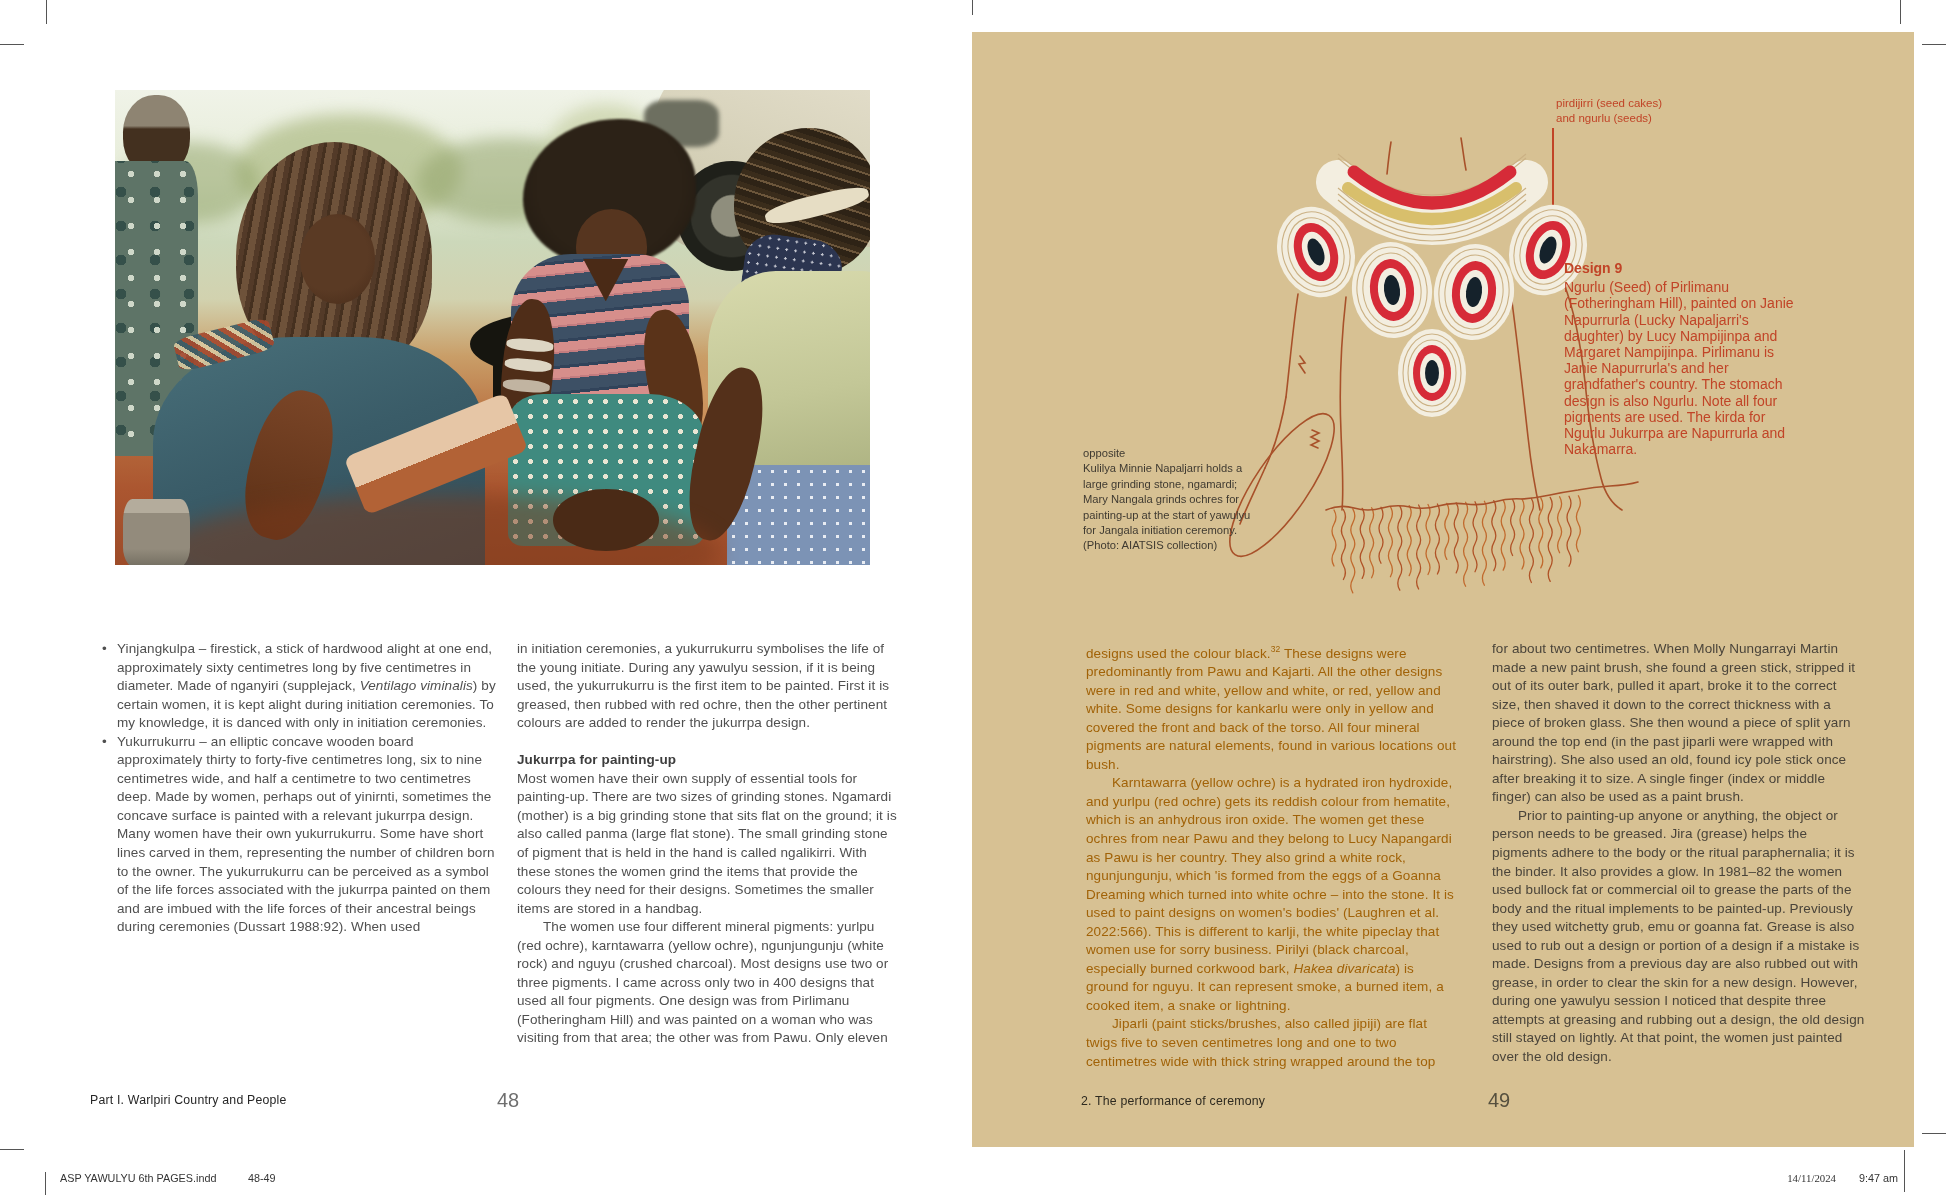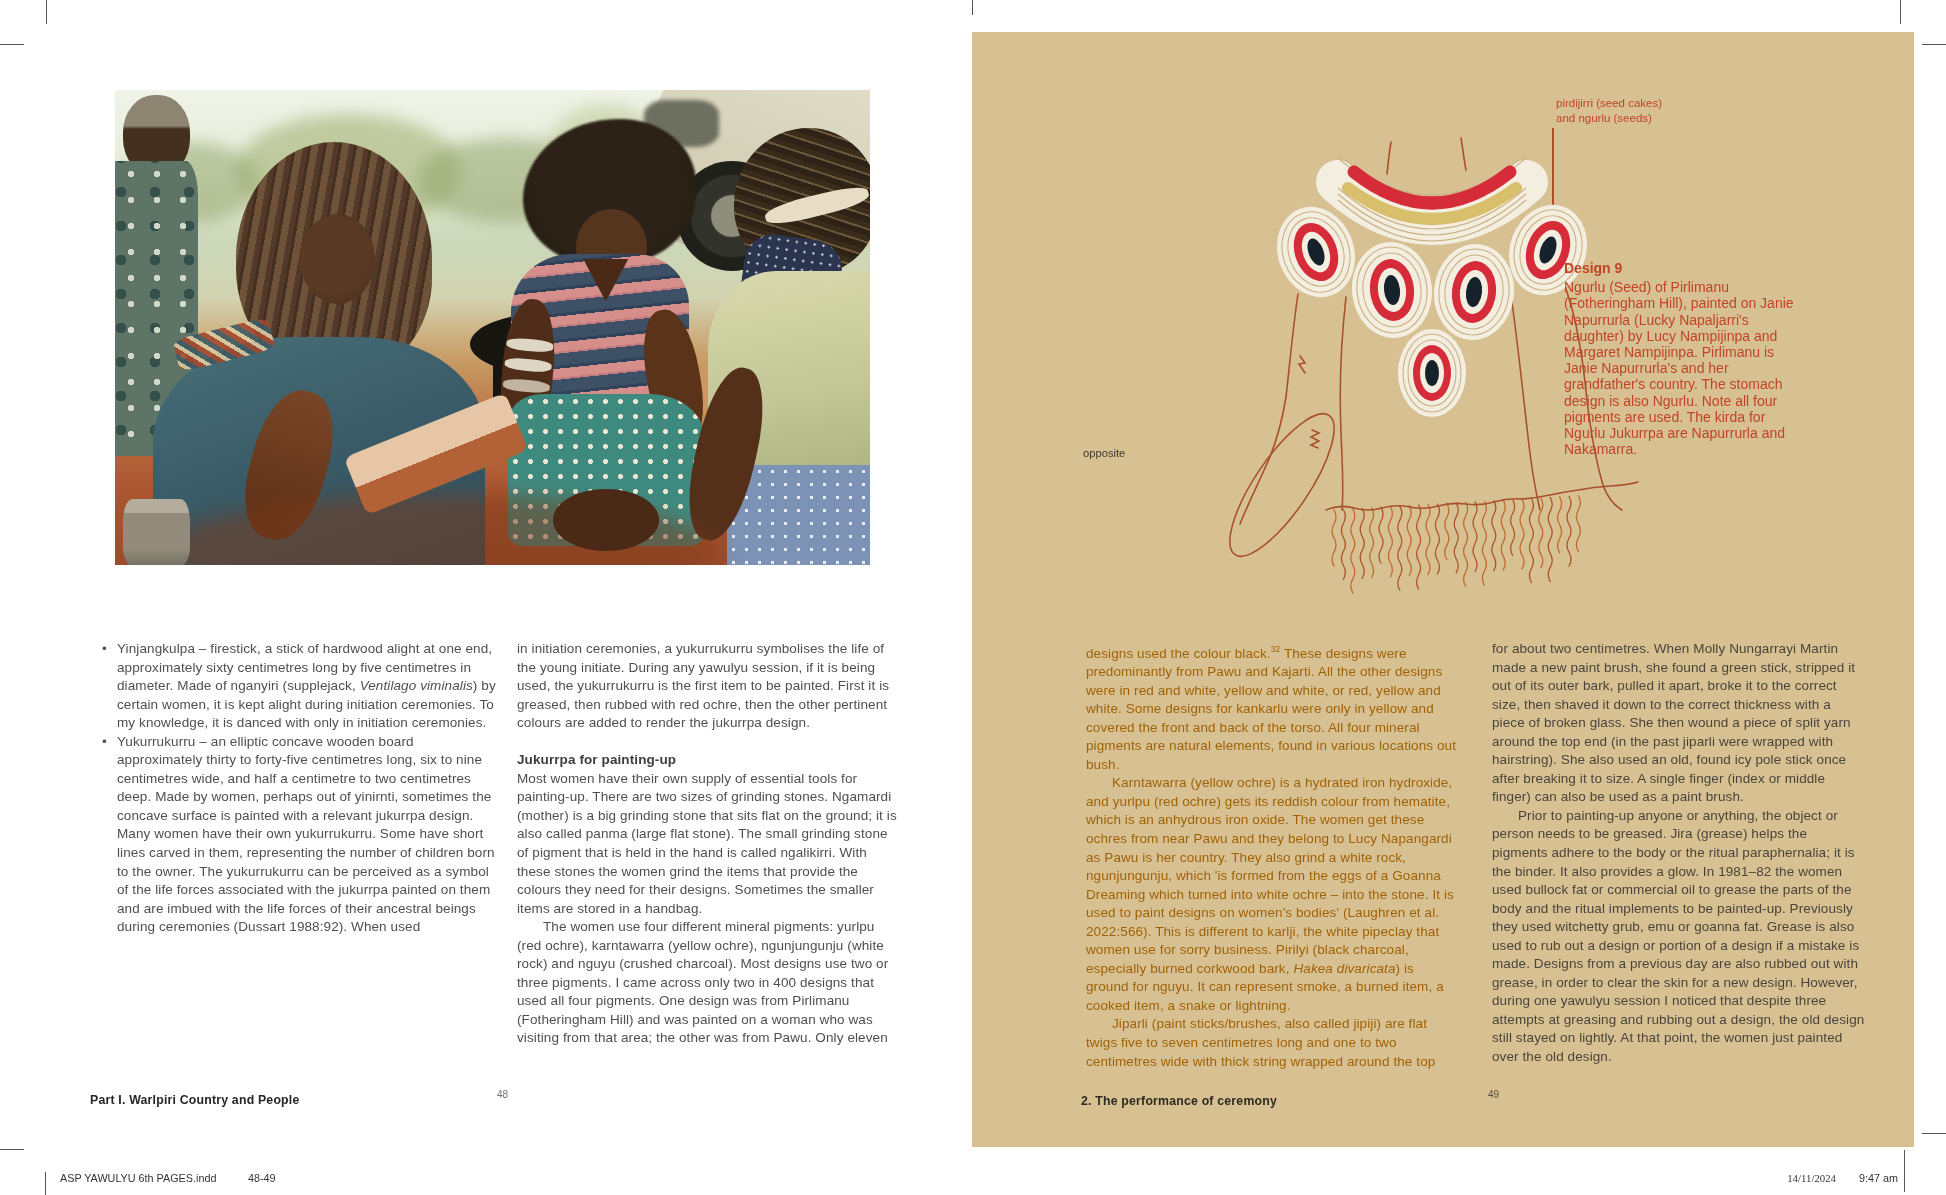--- a/index.html
+++ b/index.html
@@ -79,24 +79,24 @@
   .col-c{left:1086px;width:372px;color:#a16207;} .col-d{left:1492px;width:374px;color:#4a443a;}
   .para{margin:0;}
   .para.indent{text-indent:26px;}
   .para.bullet{position:relative;}
   .para.bullet::before{content:"\2022";position:absolute;left:-15px;top:0;color:inherit;}
   .para.heading{margin-top:18.5px;font-weight:bold;color:#3d3d3d;}
   .col-c .para sup,.col-a .para sup{font-size:8.5px;}
   i{font-style:italic;}
 
   
-  .footer-sec{position:absolute;font-size:12.3px;font-weight:bold;color:#262626;letter-spacing:.2px;}
+  .footer-sec{position:absolute;font-size:12.3px;font-weight:normal;color:#262626;letter-spacing:.2px;}
   .fs-left{left:90px;top:1093px;}
   .fs-right{left:1081px;top:1094px;color:#2e2a20;}
-  .pagenum{position:absolute;font-size:10px;}
+  .pagenum{position:absolute;font-size:20px;}
   .pn-left{left:497px;top:1089px;color:#6f6f6f;}
   .pn-right{left:1488px;top:1089px;color:#56503f;}
 
   
   .annotation{position:absolute;left:1556px;top:96px;font-size:11.5px;line-height:15px;color:#c14427;}
   .ann-line{position:absolute;left:1552px;top:128px;width:1.5px;height:78px;background:#c14427;}
   .design-note{position:absolute;left:1564px;top:260px;width:234px;color:#c14427;font-size:14px;line-height:16.2px;}
   .dn-title{font-weight:bold;margin-bottom:3px;}
   .opposite-cap{position:absolute;left:1083px;top:446px;width:176px;font-size:11.2px;line-height:15.4px;color:#3f3a31;}
   .oc-label{margin-bottom:0;}
@@ -304,20 +304,21 @@
     <path class="sienna" d="M166,398 q14,-6 28,-2 q14,4 28,0 q14,-4 28,-1 q14,3 28,-1 q14,-4 28,-2 q14,2 28,-2 q14,-4 28,-3 q14,-1 28,-4 q14,-3 28,-5 q16,-3 32,-4 q18,-1 28,-4"></path>
   </svg>
 
   <div class="design-note">
     <div class="dn-title">Design 9</div>
     <div class="dn-body">Ngurlu (Seed) of Pirlimanu (Fotheringham Hill), painted on Janie Napurrurla (Lucky Napaljarri's daughter) by Lucy Nampijinpa and Margaret Nampijinpa. Pirlimanu is Janie Napurrurla's and her grandfather's country. The stomach design is also Ngurlu. Note all four pigments are used. The kirda for Ngurlu Jukurrpa are Napurrurla and Nakamarra.</div>
   </div>
 
   <div class="opposite-cap">
     <div class="oc-label">opposite</div>
+    <div class="oc-body">Kulilya Minnie Napaljarri holds a large grinding stone, ngamardi; Mary Nangala grinds ochres for painting-up at the start of yawulyu for Jangala initiation ceremony. (Photo: AIATSIS collection)</div>
   </div>
 
   <div class="col col-c">
       <div class="para p"><span>designs used the colour black.</span><sup>32</sup><span> These designs were predominantly from Pawu and Kajarti. All the other designs were in red and white, yellow and white, or red, yellow and white. Some designs for kankarlu were only in yellow and covered the front and back of the torso. All four mineral pigments are natural elements, found in various locations out bush.</span></div>
       <div class="para indent"><span>Karntawarra (yellow ochre) is a hydrated iron hydroxide, and yurlpu (red ochre) gets its reddish colour from hematite, which is an anhydrous iron oxide. The women get these ochres from near Pawu and they belong to Lucy Napangardi as Pawu is her country. They also grind a white rock, ngunjungunju, which 'is formed from the eggs of a Goanna Dreaming which turned into white ochre – into the stone. It is used to paint designs on women's bodies' (Laughren et al. 2022:566). This is different to karlji, the white pipeclay that women use for sorry business. Pirilyi (black charcoal, especially burned corkwood bark, </span><i>Hakea divaricata</i><span>) is ground for nguyu. It can represent smoke, a burned item, a cooked item, a snake or lightning.</span></div>
       <div class="para indent"><span>Jiparli (paint sticks/brushes, also called jipiji) are flat twigs five to seven centimetres long and one to two centimetres wide with thick string wrapped around the top</span></div>
     </div>
   <div class="col col-d">
       <div class="para p"><span>for about two centimetres. When Molly Nungarrayi Martin made a new paint brush, she found a green stick, stripped it out of its outer bark, pulled it apart, broke it to the correct size, then shaved it down to the correct thickness with a piece of broken glass. She then wound a piece of split yarn around the top end (in the past jiparli were wrapped with hairstring). She also used an old, found icy pole stick once after breaking it to size. A single finger (index or middle finger) can also be used as a paint brush.</span></div>
       <div class="para indent"><span>Prior to painting-up anyone or anything, the object or person needs to be greased. Jira (grease) helps the pigments adhere to the body or the ritual paraphernalia; it is the binder. It also provides a glow. In 1981–82 the women used bullock fat or commercial oil to grease the parts of the body and the ritual implements to be painted-up. Previously they used witchetty grub, emu or goanna fat. Grease is also used to rub out a design or portion of a design if a mistake is made. Designs from a previous day are also rubbed out with grease, in order to clear the skin for a new design. However, during one yawulyu session I noticed that despite three attempts at greasing and rubbing out a design, the old design still stayed on lightly. At that point, the women just painted over the old design.</span></div>

